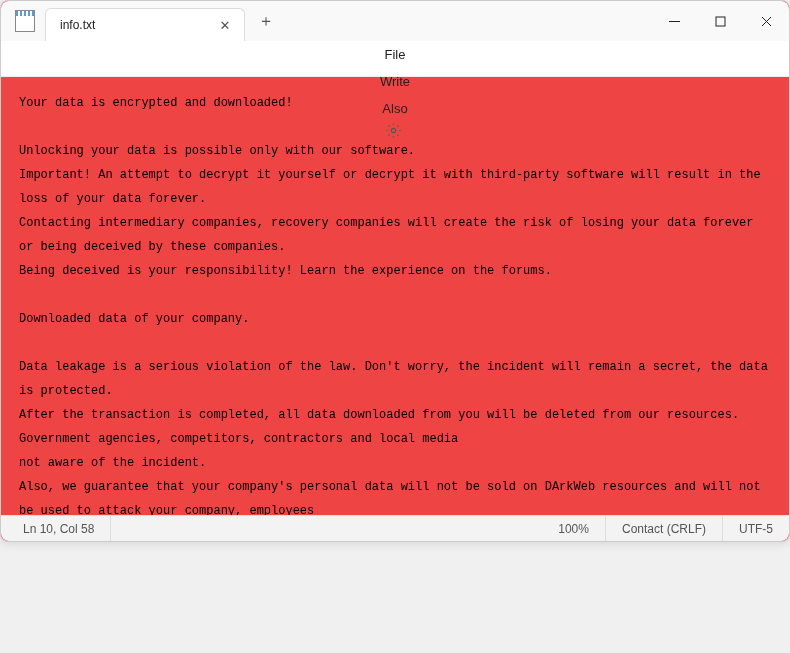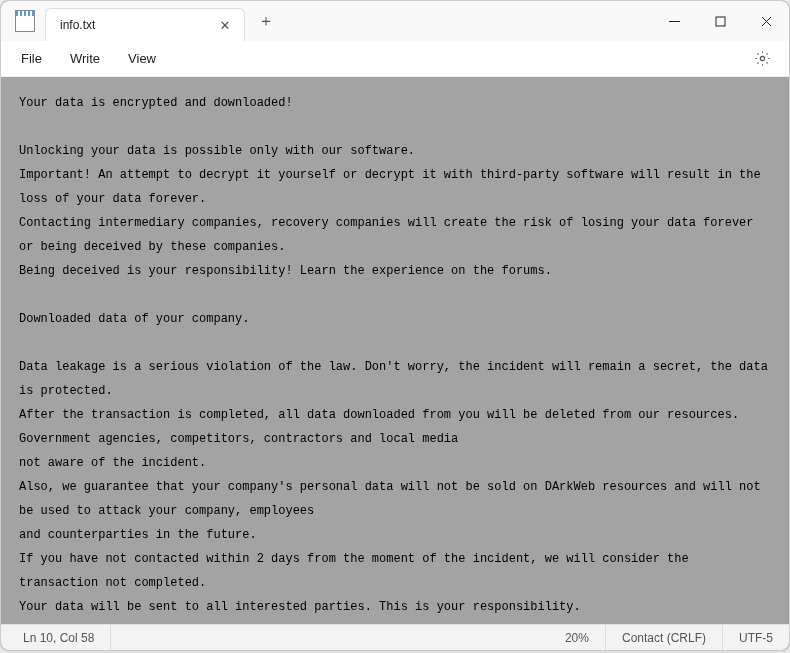--- a/index.html
+++ b/index.html
@@ -5,22 +5,22 @@
   * { margin: 0; padding: 0; box-sizing: border-box; }
   body {
     font-family: "Segoe UI", Arial, sans-serif;
     background: #f0f0f0;
     width: 790px;
     height: 653px;
     overflow: hidden;
   }
   .window {
     width: 790px;
-    height: 651px;
-    background: #a3a3a3;
+    height: 542px;
+    background: #ef4444;
     border: 1px solid #ccc;
     border-radius: 8px;
     display: flex;
     flex-direction: column;
     box-shadow: 0 2px 10px rgba(0,0,0,0.1);
   }
   .titlebar {
     height: 40px;
     background: #f9f9f9;
     display: flex;
@@ -79,20 +79,21 @@
   }
   .winbtn svg { width: 11px; height: 11px; }
 
   .menubar {
     height: 36px;
     background: #ffffff;
     border-bottom: 1px solid #eee;
     display: flex;
     align-items: center;
     padding: 0 6px;
+    flex-direction: column;
   }
   .menuitem {
     padding: 6px 14px;
     font-size: 13px;
     color: #222;
     border-radius: 4px;
   }
   .settings-btn {
     width: 34px; height: 30px;
     display: flex; align-items: center; justify-content: center;
@@ -163,21 +164,21 @@
       <svg viewBox="0 0 11 11">
           <line x1="1" y1="1" x2="10" y2="10" stroke="currentColor" stroke-width="1"></line>
           <line x1="10" y1="1" x2="1" y2="10" stroke="currentColor" stroke-width="1"></line>
         </svg>
     </div>
   </div>
 
   <div class="menubar">
     <div class="menuitem">File</div>
     <div class="menuitem">Write</div>
-    <div class="menuitem">View</div>
+    <div class="menuitem">Also</div>
     <div class="spacer"></div>
     <div class="settings-btn">
       <svg viewBox="0 0 24 24" fill="none" stroke="currentColor" stroke-width="1.6">
         <circle cx="12" cy="12" r="3"></circle>
         <path d="M12 2v2M12 20v2M4.93 4.93l1.41 1.41M17.66 17.66l1.41 1.41M2 12h2M20 12h2M4.93 19.07l1.41-1.41M17.66 6.34l1.41-1.41"></path>
       </svg>
     </div>
   </div>
 
   <div class="content">Your data is encrypted and downloaded!
@@ -201,18 +202,18 @@
 
 Write us to the e-mail:pcsupport@skiff.com
 In case of no answer in 24 hours write us to this e-mail:pctalk01@tutanota.com
 Write this ID in the title of your message: 9ECFA84E-3143
 If you have not contacted within 2 days from the moment of the incident, we will consider the transaction not completed.
 Your data will be sent to all interested parties. This is your responsibility.</div>
 
   <div class="statusbar">
     <div class="status-seg first">Ln 10, Col 58</div>
     <div class="status-gap"></div>
-    <div class="status-seg">20%</div>
+    <div class="status-seg">100%</div>
     <div class="status-seg">Contact (CRLF)</div>
     <div class="status-seg" style="border-right:none">UTF-5</div>
   </div>
 
 </div>
 
 </body></html>

